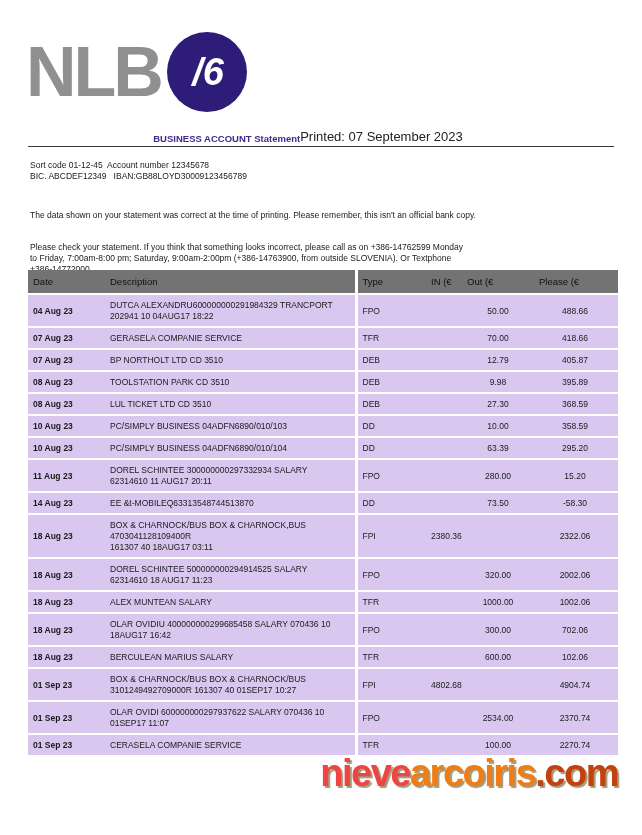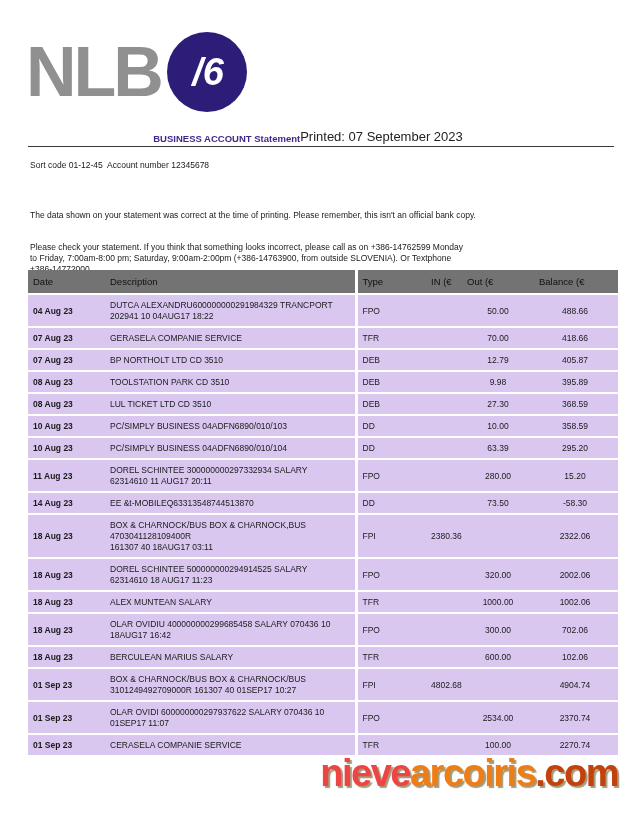--- a/index.html
+++ b/index.html
@@ -68,20 +68,21 @@
 
   <div class="title-row">
     <span class="doc-title">BUSINESS ACCOUNT Statement</span>
     <span class="printed">Printed: 07 September 2023</span>
   </div>
   <div class="title-rule"></div>
 
   <div class="account-row">
     <div class="ids">
       <div class="ids-line">Sort code 01-12-45  Account number 12345678</div>
+      <div class="ids-line">BIC. ABCDEF12349   IBAN:GB88LOYD30009123456789</div>
     </div>
   </div>
 
   <p class="notice1">The data shown on your statement was correct at the time of printing. Please remember, this isn't an official bank copy.</p>
   <p class="notice2">Please check your statement. If you think that something looks incorrect, please call as on +386-14762599 Monday to Friday, 7:00am-8:00 pm; Saturday, 9:00am-2:00pm (+386-14763900, from outside SLOVENIA). Or Textphone +386-14772000</p>
 
   <table class="tx">
     <colgroup>
       <col class="col-date">
         <col class="col-desc">
@@ -90,21 +91,21 @@
         <col class="col-out">
         <col class="col-bal">
     </colgroup>
     <thead>
       <tr>
         <th class="h-date">Date</th>
         <th class="h-desc">Description</th>
         <th class="h-type">Type</th>
         <th class="h-in">IN (€</th>
         <th class="h-out">Out (€</th>
-        <th class="h-bal">Balance (€</th>
+        <th class="h-bal">Please (€</th>
       </tr>
     </thead>
     <tbody>
 
         <tr>
           <td class="c-date">04 Aug 23</td>
           <td class="c-desc">DUTCA ALEXANDRU600000000291984329 TRANCPORT
 202941 10 04AUG17 18:22</td>
           <td class="c-type">FPO</td>
           <td class="c-in"></td>

